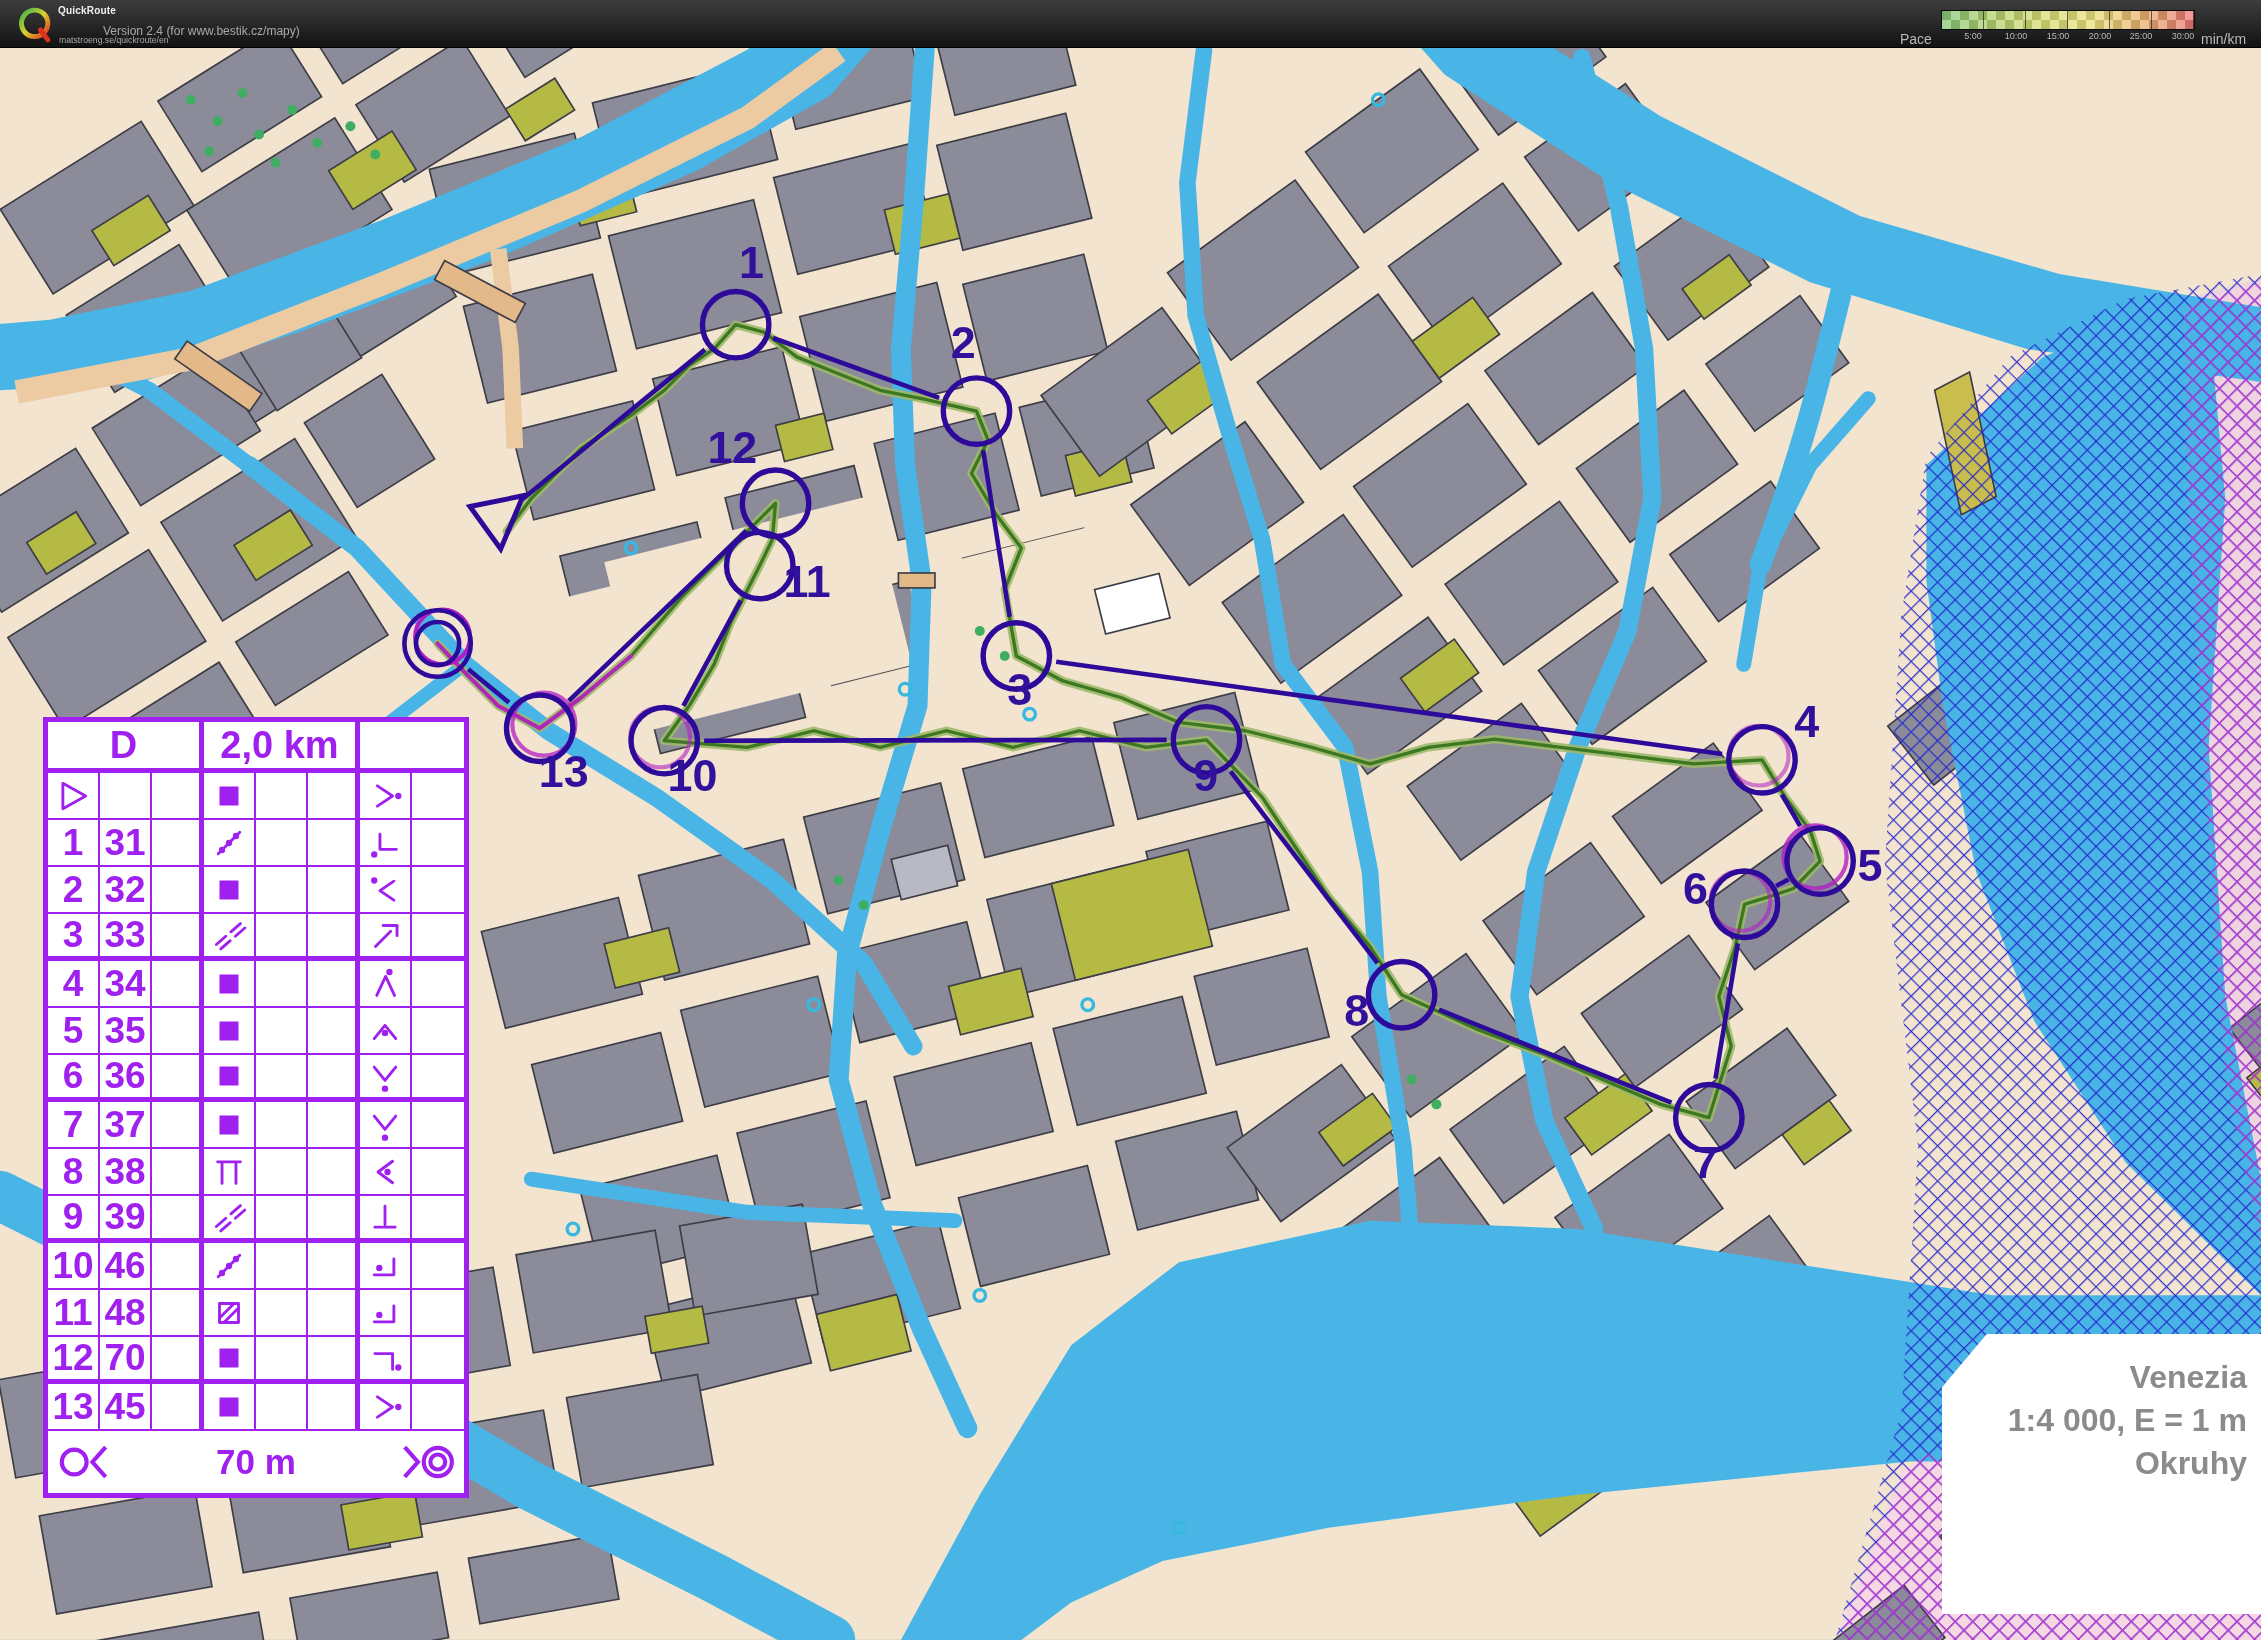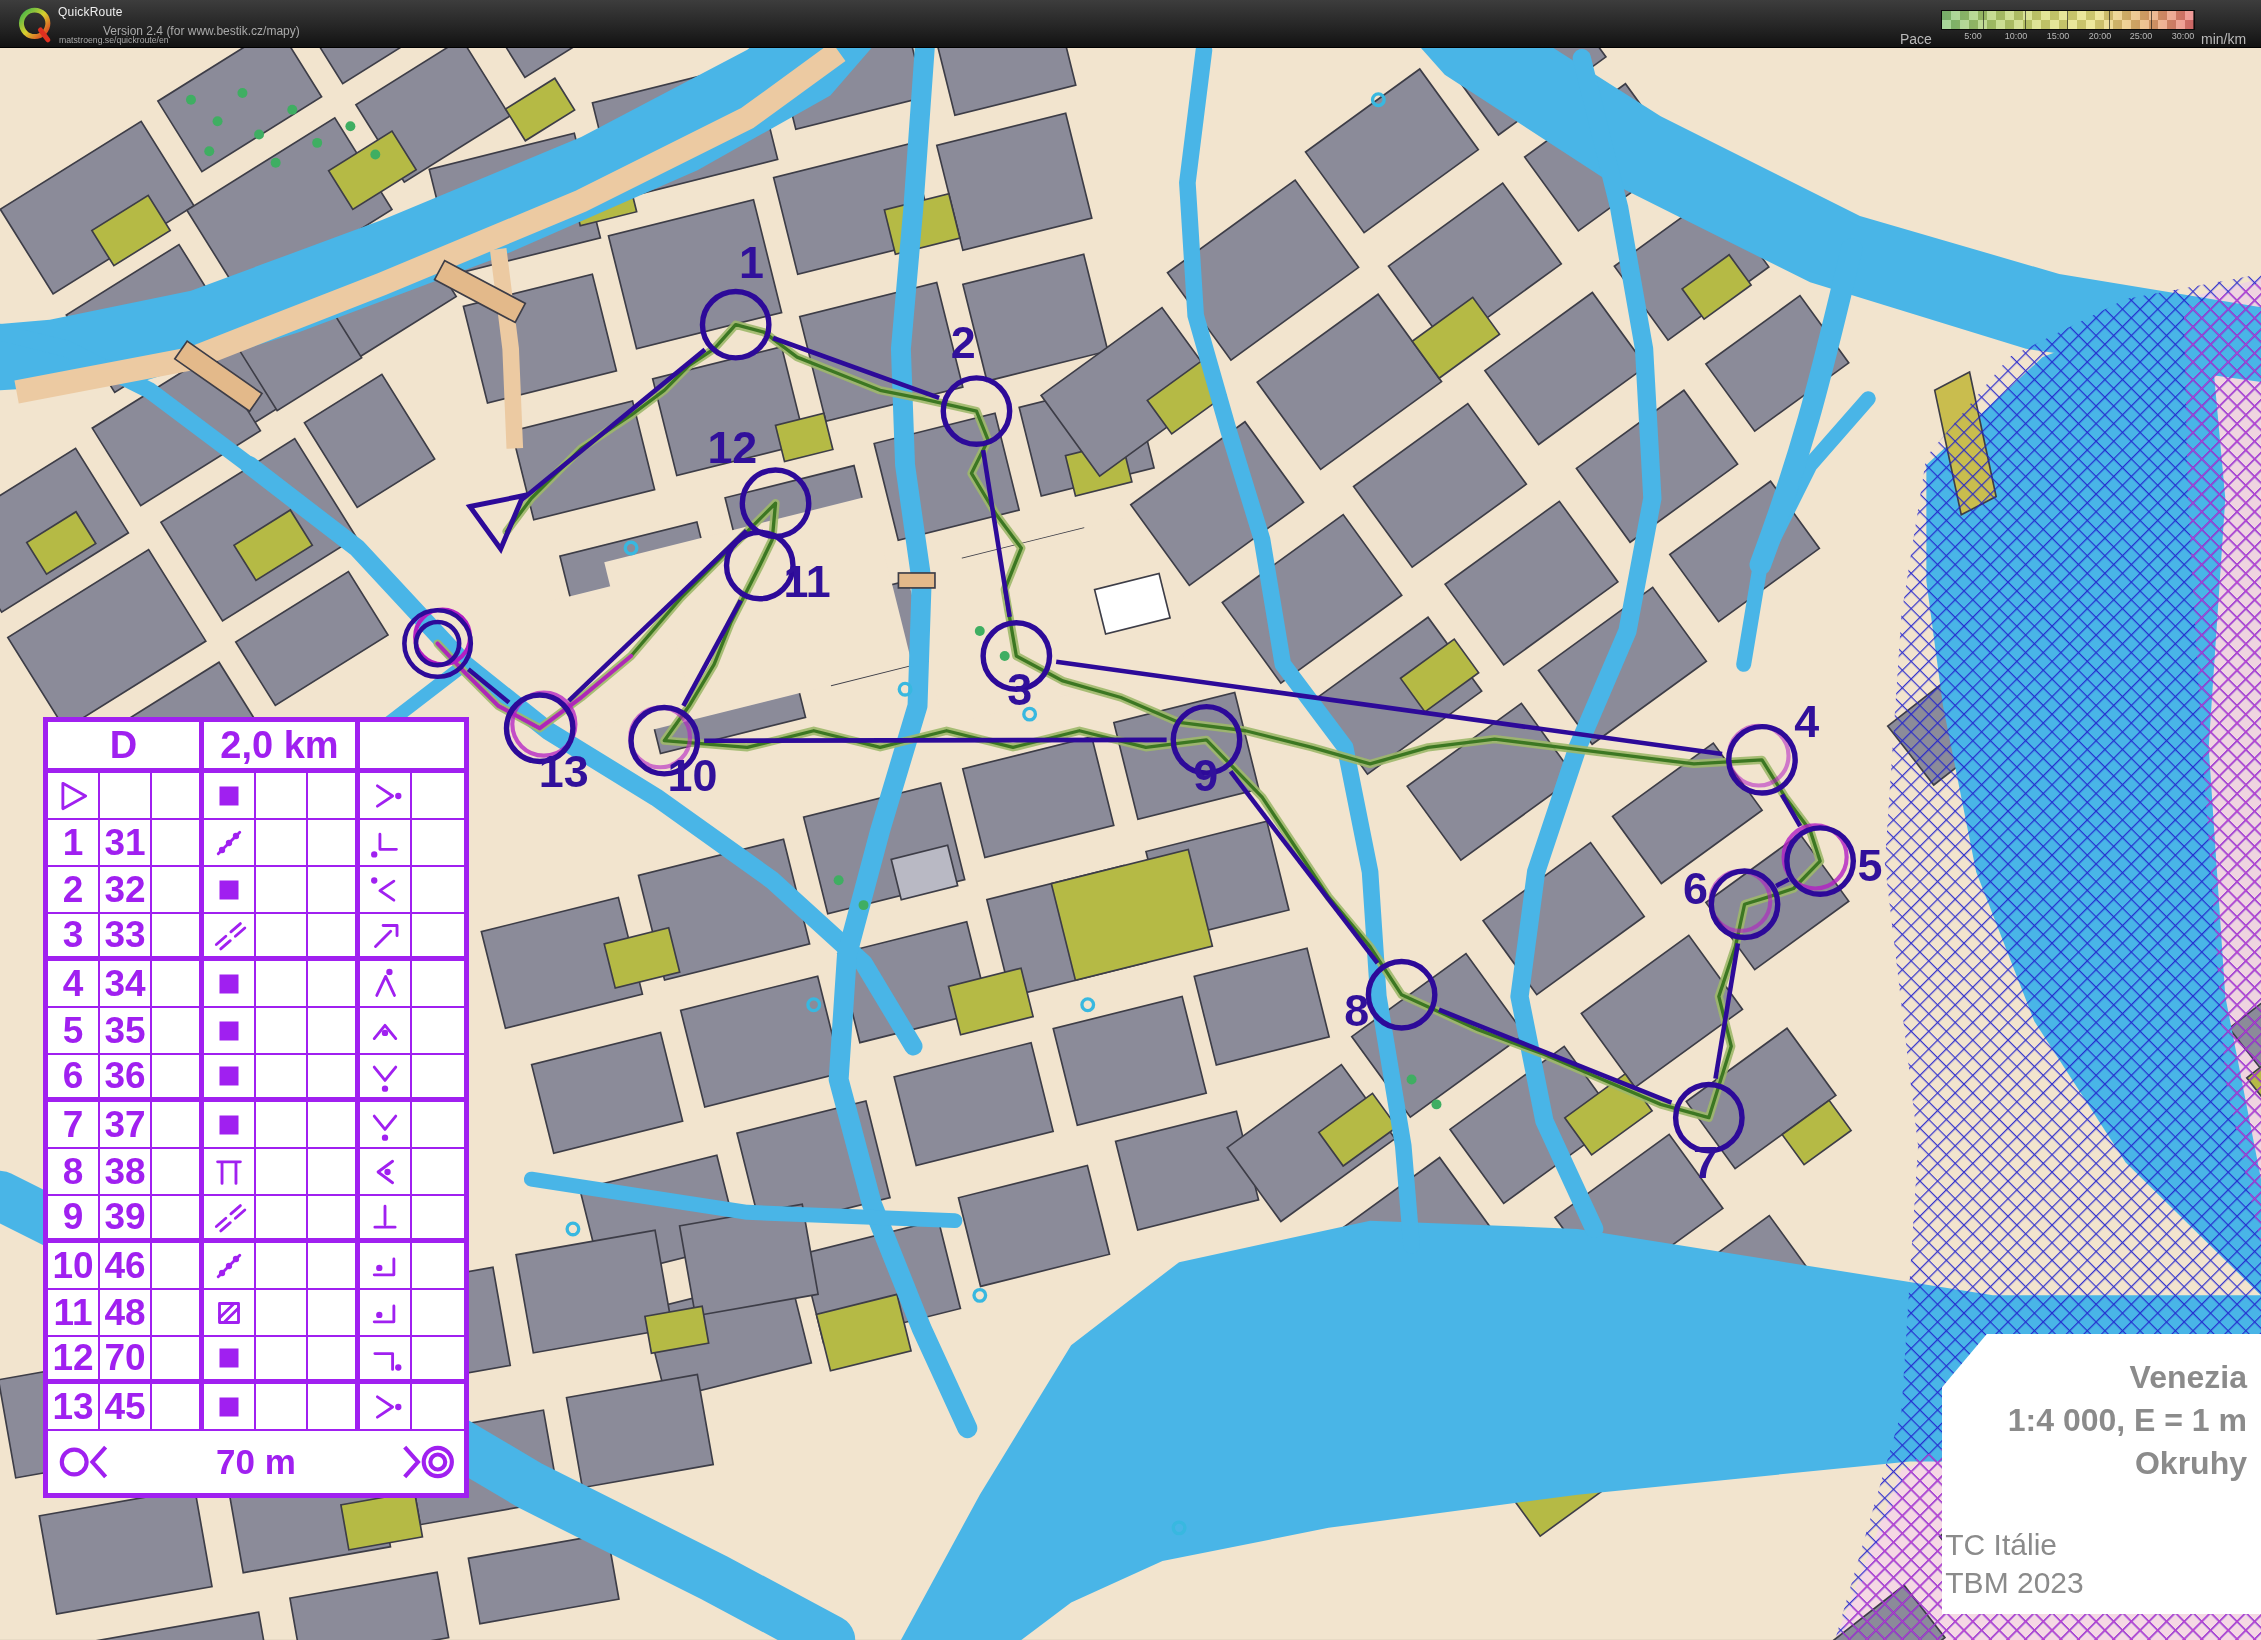--- a/index.html
+++ b/index.html
@@ -2,21 +2,21 @@
 <html style="font-size:13.3px"><head>
 <meta charset="utf-8">
 <style>
   html,body{margin:0;padding:0;background:#000;}
   #stage{position:relative;width:2261px;height:1640px;overflow:hidden;
          font-family:"Liberation Sans","DejaVu Sans",sans-serif;}
   
   #hdr{position:absolute;left:0;top:0;width:2261px;height:47px;z-index:40;
        background:linear-gradient(180deg,#3d3d3d 0%,#262626 55%,#121212 100%);
        border-bottom:1.7px solid #000;}
-  #hdr .app{position:absolute;left:58px;top:5px;color:#efefef;font-size:12px;letter-spacing:0.2px;}
+  #hdr .app{position:absolute;left:58px;top:5px;color:#efefef;font-size:10px;letter-spacing:0.2px;font-weight:bold;}
   #hdr .ver{position:absolute;left:57px;top:24px;color:#a9a9a9;font-size:12px;margin-left:46px;}
   #hdr .url{position:absolute;left:59px;top:35px;color:#a9a9a9;font-size:8.7px;}
   #qlogo{position:absolute;left:16.6px;top:5.8px;}
   
   #pacebar{position:absolute;left:1941px;top:10px;width:252px;height:18px;border:0.8px solid #0a0a0a;}
   #pacebar .grad{position:absolute;inset:0;
      background:linear-gradient(90deg,#86c678,#b2d06e 20%,#d8dc74 40%,#e8e07c 60%,#e8b06e 80%,#e87474);}
   #pacebar .chk{position:absolute;inset:0;
      background-image:repeating-conic-gradient(rgba(255,255,255,.25) 0% 25%,rgba(0,0,0,.12) 0% 50%);
      background-size:18px 18px;}
@@ -736,20 +736,16 @@
       </div>
   </div>
 
   <div id="maplabel">
     <div class="ttl">
       <div>Venezia</div>
       <div>1:4 000, E = 1 m</div>
       <div>Okruhy</div>
     </div>
     <div class="bottomrow">
-      <div class="event">
-        <div>TC Itálie</div>
-        <div>TBM 2023</div>
-      </div>
     </div>
   </div>
 </div>
 
 
 </body></html>

